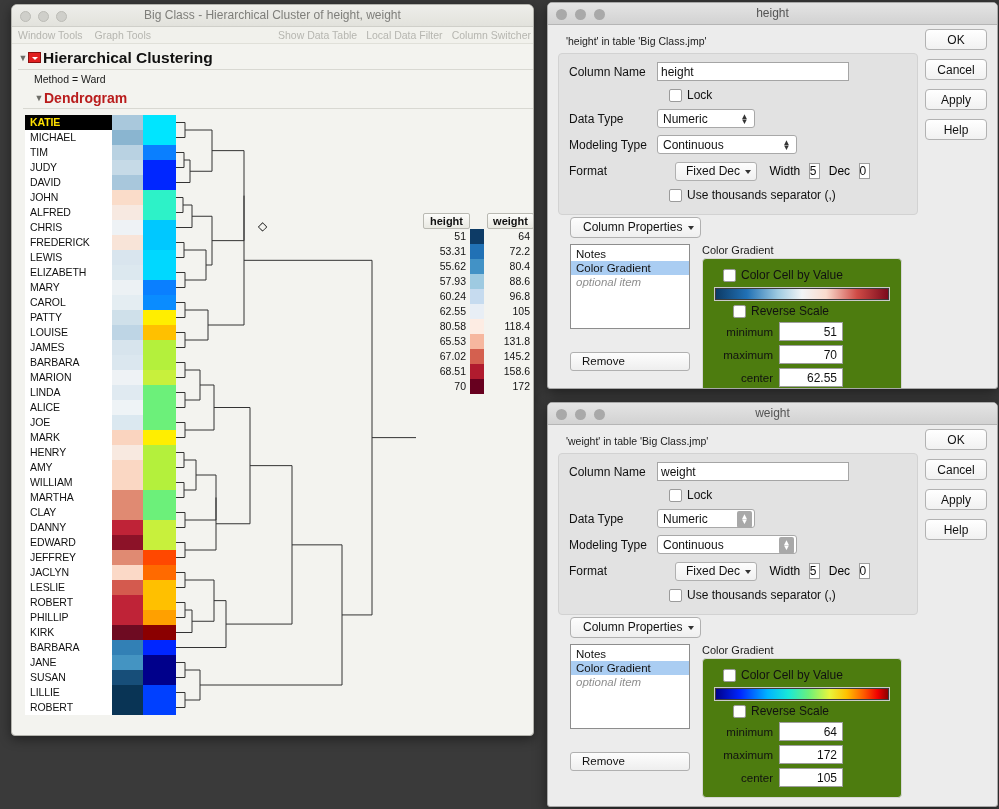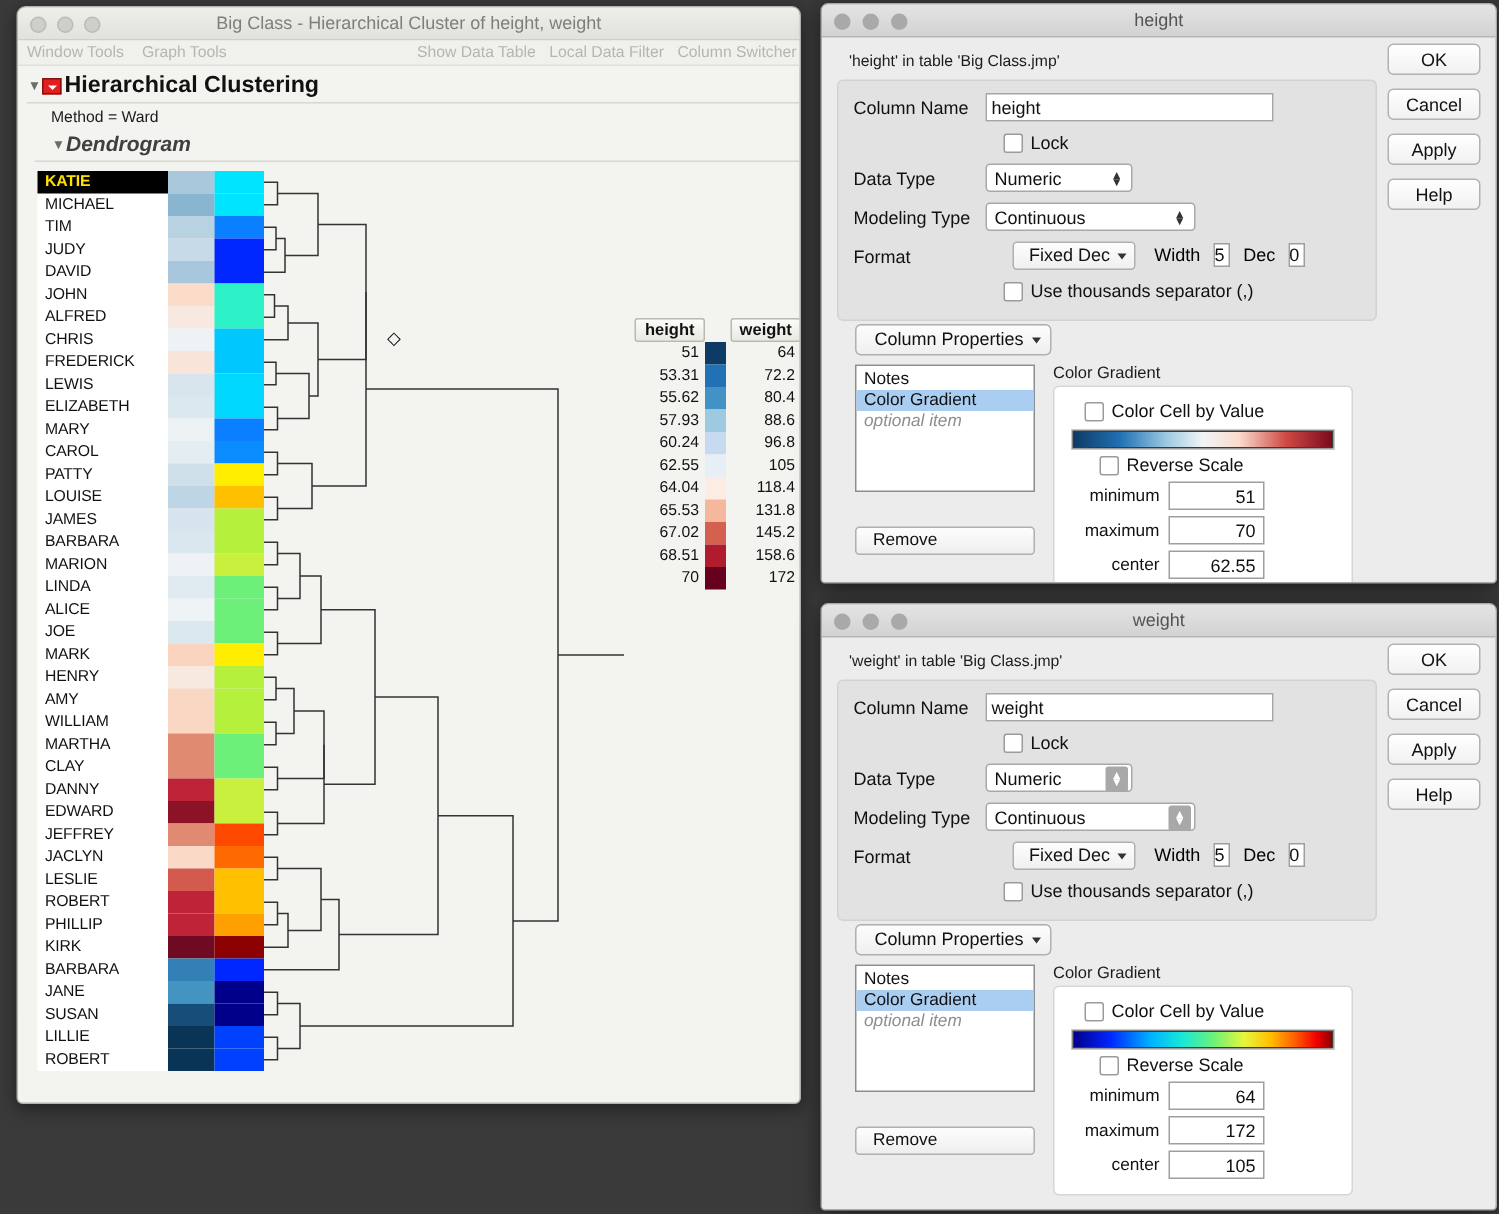--- a/index.html
+++ b/index.html
@@ -54,21 +54,21 @@
     display: inline-block; width: 13px; height: 11px;
     background: #e02020; border: 1px solid #8a1010;
     vertical-align: middle; position: relative; margin-right: 2px;
   }
   .red-btn::after {
     content: ""; position: absolute; left: 3px; top: 4px;
     border-left: 3px solid transparent; border-right: 3px solid transparent;
     border-top: 3px solid #fff;
   }
   .h1-title { font-size: 15.5px; font-weight: bold; color: #111; vertical-align: middle; }
-  .h2-title { font-size: 14px; font-weight: bold; color: #404040; vertical-align: middle; font-style: italic; }
+  .h2-title { font-size: 14px; font-weight: bold; color: #b91c1c; vertical-align: middle; }
   .hrule { border-bottom: 1px solid #d8d8d2; margin-top: 2px; }
   .method-line { font-size: 10.5px; color: #1a1a1a; padding: 3px 0 3px 22px; }
 
   
   #dendro-area { position: relative; width: 523px; height: 640px; }
   #name-panel {
     position: absolute; left: 13px; top: 6px;
     width: 87px; background: #fff;
   }
   .name-row {
@@ -199,21 +199,21 @@
   .li.sel { background: #aacdf2; }
   .li.dim { color: #8e8e8e; font-style: italic; }
   .remove-btn {
     margin-top: 23px;
     background: linear-gradient(#fdfdfd,#eeeeee);
     border: 1px solid #b0b0b0; border-radius: 3px;
     font-size: 11.5px; padding: 2px 11px 3px 11px; color: #111;
   }
   .grad-group-lbl { font-size: 11px; color: #1c1c1c; margin-bottom: 2px; }
   .grad-panel {
-    background: #ffffff; border: 1px solid #d6d6d6; border-radius: 4px;
+    background: #4d7c0f; border: 1px solid #d6d6d6; border-radius: 4px;
     padding: 9px 12px 10px 12px; width: 200px;
   }
   .gradbar {
     height: 12px; border: 1px solid #3a3a3a;
     box-shadow: 0 0 0 1px #c9c9c9; margin: 6px 0 4px 0;
   }
   .mmrow { display: flex; align-items: center; gap: 6px; margin-top: 4px; }
   .mmlbl { font-size: 11.5px; color: #111; width: 58px; text-align: right; }
   .mmval {
     background: #fff; border: 1px solid #9e9e9e;
@@ -464,21 +464,21 @@
             </div>
             <div class="legend-row">
               <div class="legend-val">60.24</div>
               <div class="legend-sw" style="background: rgb(198, 219, 239);"></div>
             </div>
             <div class="legend-row">
               <div class="legend-val">62.55</div>
               <div class="legend-sw" style="background: rgb(232, 238, 245);"></div>
             </div>
             <div class="legend-row">
-              <div class="legend-val">64.04</div>
+              <div class="legend-val">80.58</div>
               <div class="legend-sw" style="background: rgb(253, 236, 227);"></div>
             </div>
             <div class="legend-row">
               <div class="legend-val">65.53</div>
               <div class="legend-sw" style="background: rgb(246, 183, 159);"></div>
             </div>
             <div class="legend-row">
               <div class="legend-val">67.02</div>
               <div class="legend-sw" style="background: rgb(212, 96, 79);"></div>
             </div>

